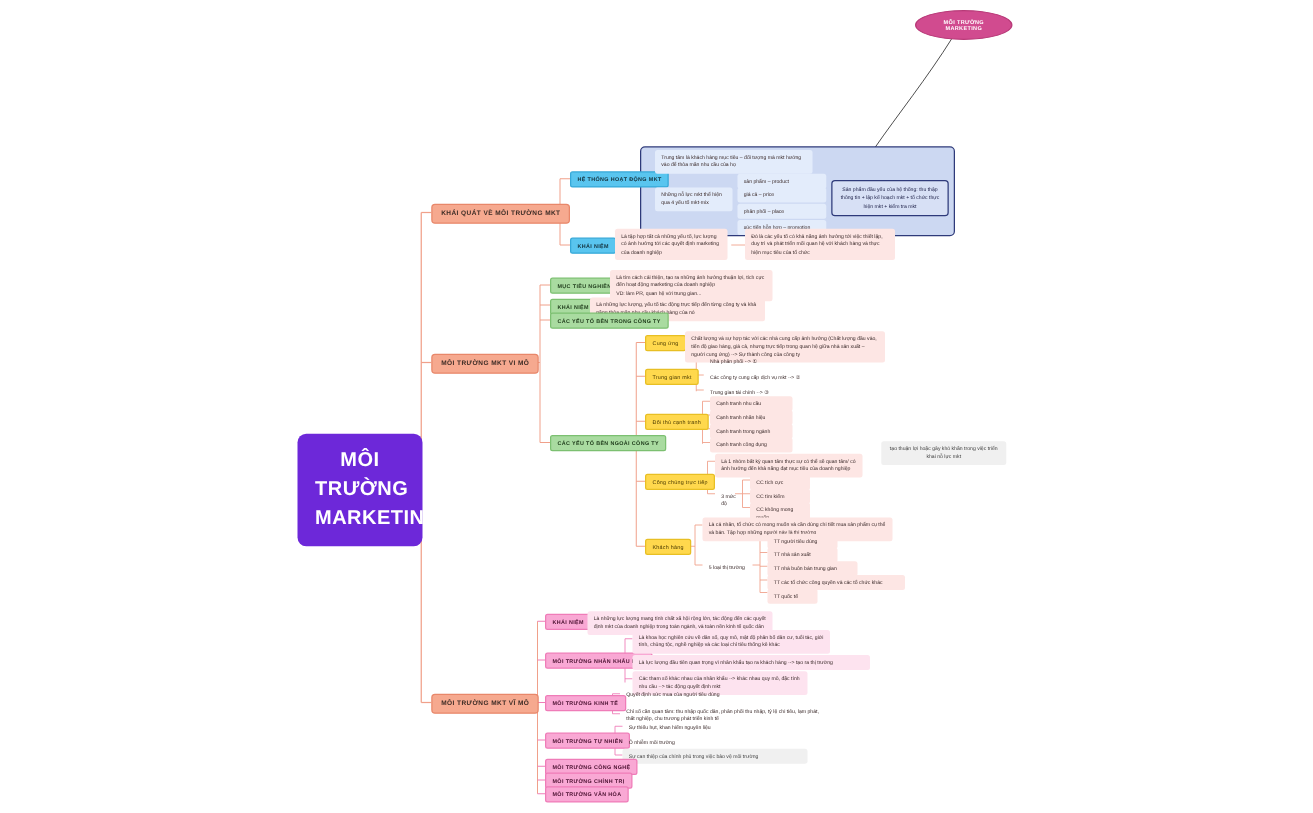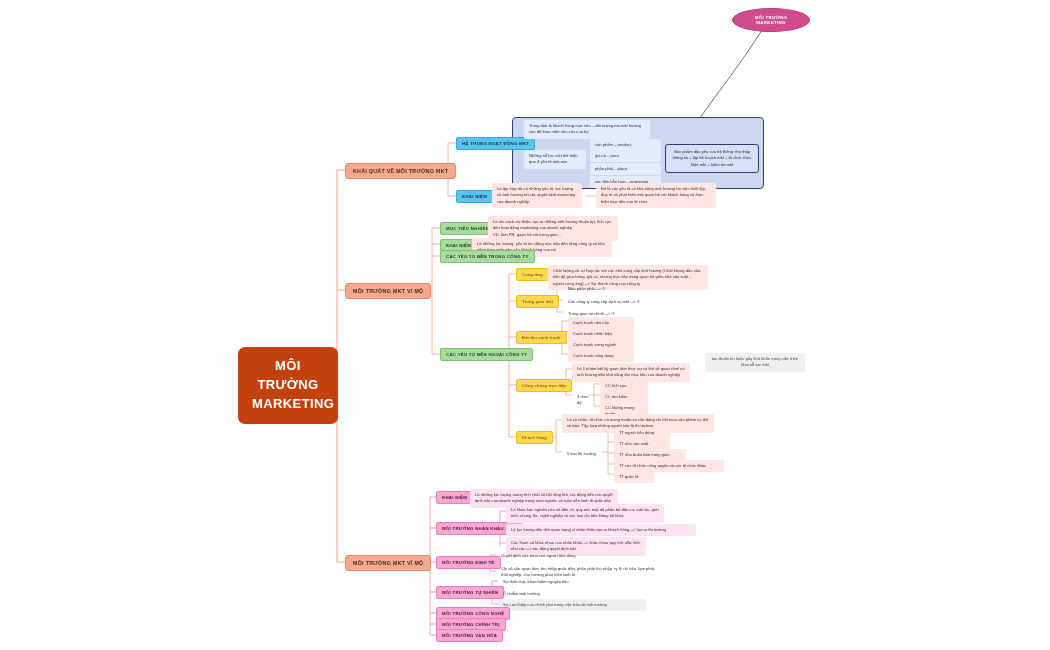--- a/index.html
+++ b/index.html
@@ -10,24 +10,24 @@
     font-family:"Liberation Sans", sans-serif;
     overflow:hidden;
   }
   #canvas { position:absolute; inset:0; }
   svg.links { position:absolute; left:0; top:0; width:1050px; height:650px; pointer-events:none; }
 
   .node { position:absolute; }
 
   
   .root {
-    background:#c2410c; color:#ffffff;
+    background:#6d28d9; color:#ffffff;
     border-radius:7px;
     padding:10px 14px;
-    font-size:13px; font-weight:bold; letter-spacing:.4px;
+    font-size:16px; font-weight:bold; letter-spacing:.4px;
     text-align:center; line-height:1.45;
     width:100px;
   }
 
   
   .oval {
     background:#d14b8f; color:#ffffff;
     border:1px solid #b83a78;
     border-radius:50%;
     font-size:4.4px; font-weight:bold; letter-spacing:.3px;

